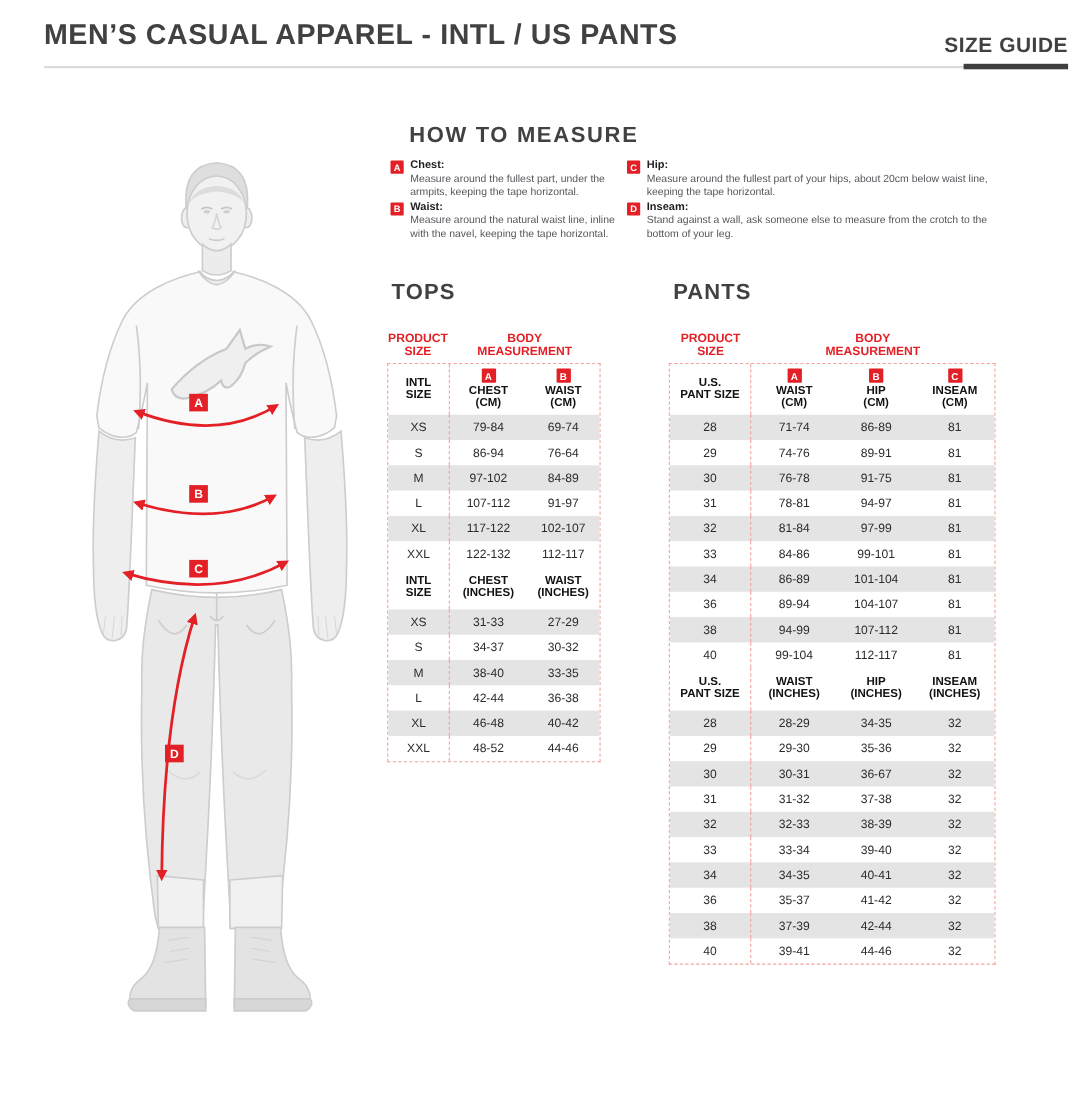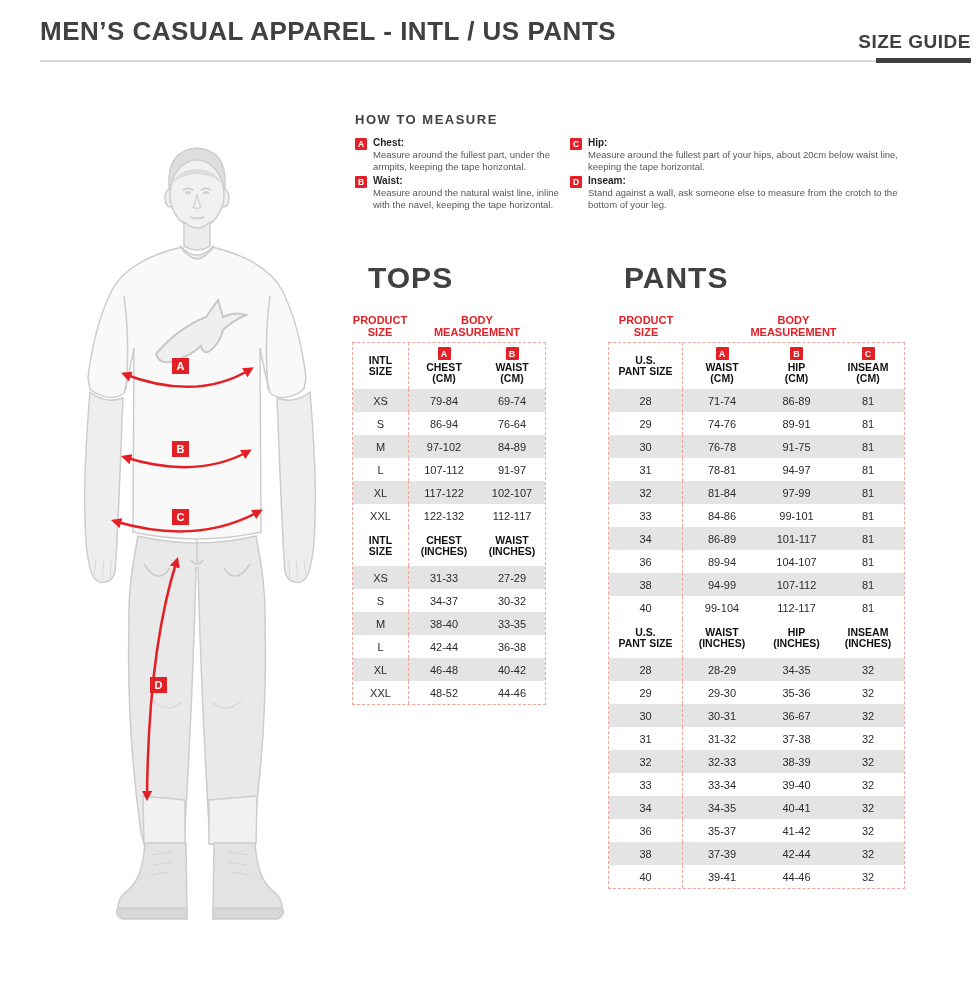--- a/index.html
+++ b/index.html
@@ -9,21 +9,21 @@
   
   .page-title{position:absolute;left:40px;top:16px;margin:0;font-size:26px;font-weight:bold;
               color:var(--heading-dark,#414042);letter-spacing:.5px;white-space:nowrap;}
   .size-guide{position:absolute;right:42px;top:31px;font-size:19px;font-weight:bold;
               color:var(--heading-dark,#414042);letter-spacing:.5px;margin-left:24px;}
   .rule-light{position:absolute;left:40px;right:42px;top:60px;height:2px;background:#dadada;}
   .rule-dark{position:absolute;right:42px;top:58px;width:95px;height:5px;background:#3f3f41;}
 
   
   .htm{position:absolute;left:355px;top:112px;width:600px;}
-  .htm h3{margin:0 0 10px 0;font-size:13px;font-weight:bold;letter-spacing:1.5px;
+  .htm h3{margin:0 0 10px 17px;font-size:20px;font-weight:bold;letter-spacing:1.5px;
           color:var(--heading-dark,#414042);}
   .htm-cols{display:flex;}
   .htm-col.c1{width:215px;flex:none;}
   .htm-col.c2{width:340px;flex:none;}
   .htm-item{display:flex;gap:6px;margin-bottom:3px;}
   .htm-body{flex:1;}
   .htm-label{font-weight:bold;font-size:10px;color:#231f20;line-height:12px;}
   .htm-text{font-size:9.5px;line-height:11.5px;color:var(--body-text-gray,#56575b);}
 
   .mbadge{background:var(--accent-red,#e22026);color:#fff;display:flex;align-items:center;
@@ -31,21 +31,21 @@
           border-radius:1px;flex:none;}
   .mbadge.sm{width:12px;height:12px;font-size:8.5px;margin-top:1px;}
 
   
   .figure{position:absolute;left:60px;top:140px;}
 
   
   .size-section{position:absolute;}
   .tops-section{left:352px;top:246px;width:194px;}
   .pants-section{left:608px;top:246px;width:297px;}
-  .size-section h2{margin:16px;font-size:30px;line-height:32px;font-weight:bold;letter-spacing:1px;
+  .size-section h2{margin:4px;font-size:20px;line-height:32px;font-weight:bold;letter-spacing:1px;
                    color:var(--heading-dark,#414042);}
   .col-labels{position:relative;margin-top:18px;height:26px;}
   .red-label{position:absolute;bottom:0;color:var(--accent-red,#e22026);font-weight:bold;
              font-size:11px;line-height:12px;text-align:center;white-space:pre-line;}
   .tops-section .l1{left:-20px;width:96px;}
   .tops-section .l2{left:56px;width:138px;}
   .pants-section .l1{left:-10px;width:96px;}
   .pants-section .l2{left:74px;width:223px;}
 
   .size-table{margin-top:4px;border:1px dashed var(--table-border-red,#f2a49e);background:#fff;}
@@ -340,21 +340,21 @@
         </div>
         <div class="trow">
           <div class="td">33</div>
           <div class="td">84-86</div>
           <div class="td">99-101</div>
           <div class="td">81</div>
         </div>
         <div class="trow striped">
           <div class="td">34</div>
           <div class="td">86-89</div>
-          <div class="td">101-117</div>
+          <div class="td">101-104</div>
           <div class="td">81</div>
         </div>
         <div class="trow">
           <div class="td">36</div>
           <div class="td">89-94</div>
           <div class="td">104-107</div>
           <div class="td">81</div>
         </div>
         <div class="trow striped">
           <div class="td">38</div>

